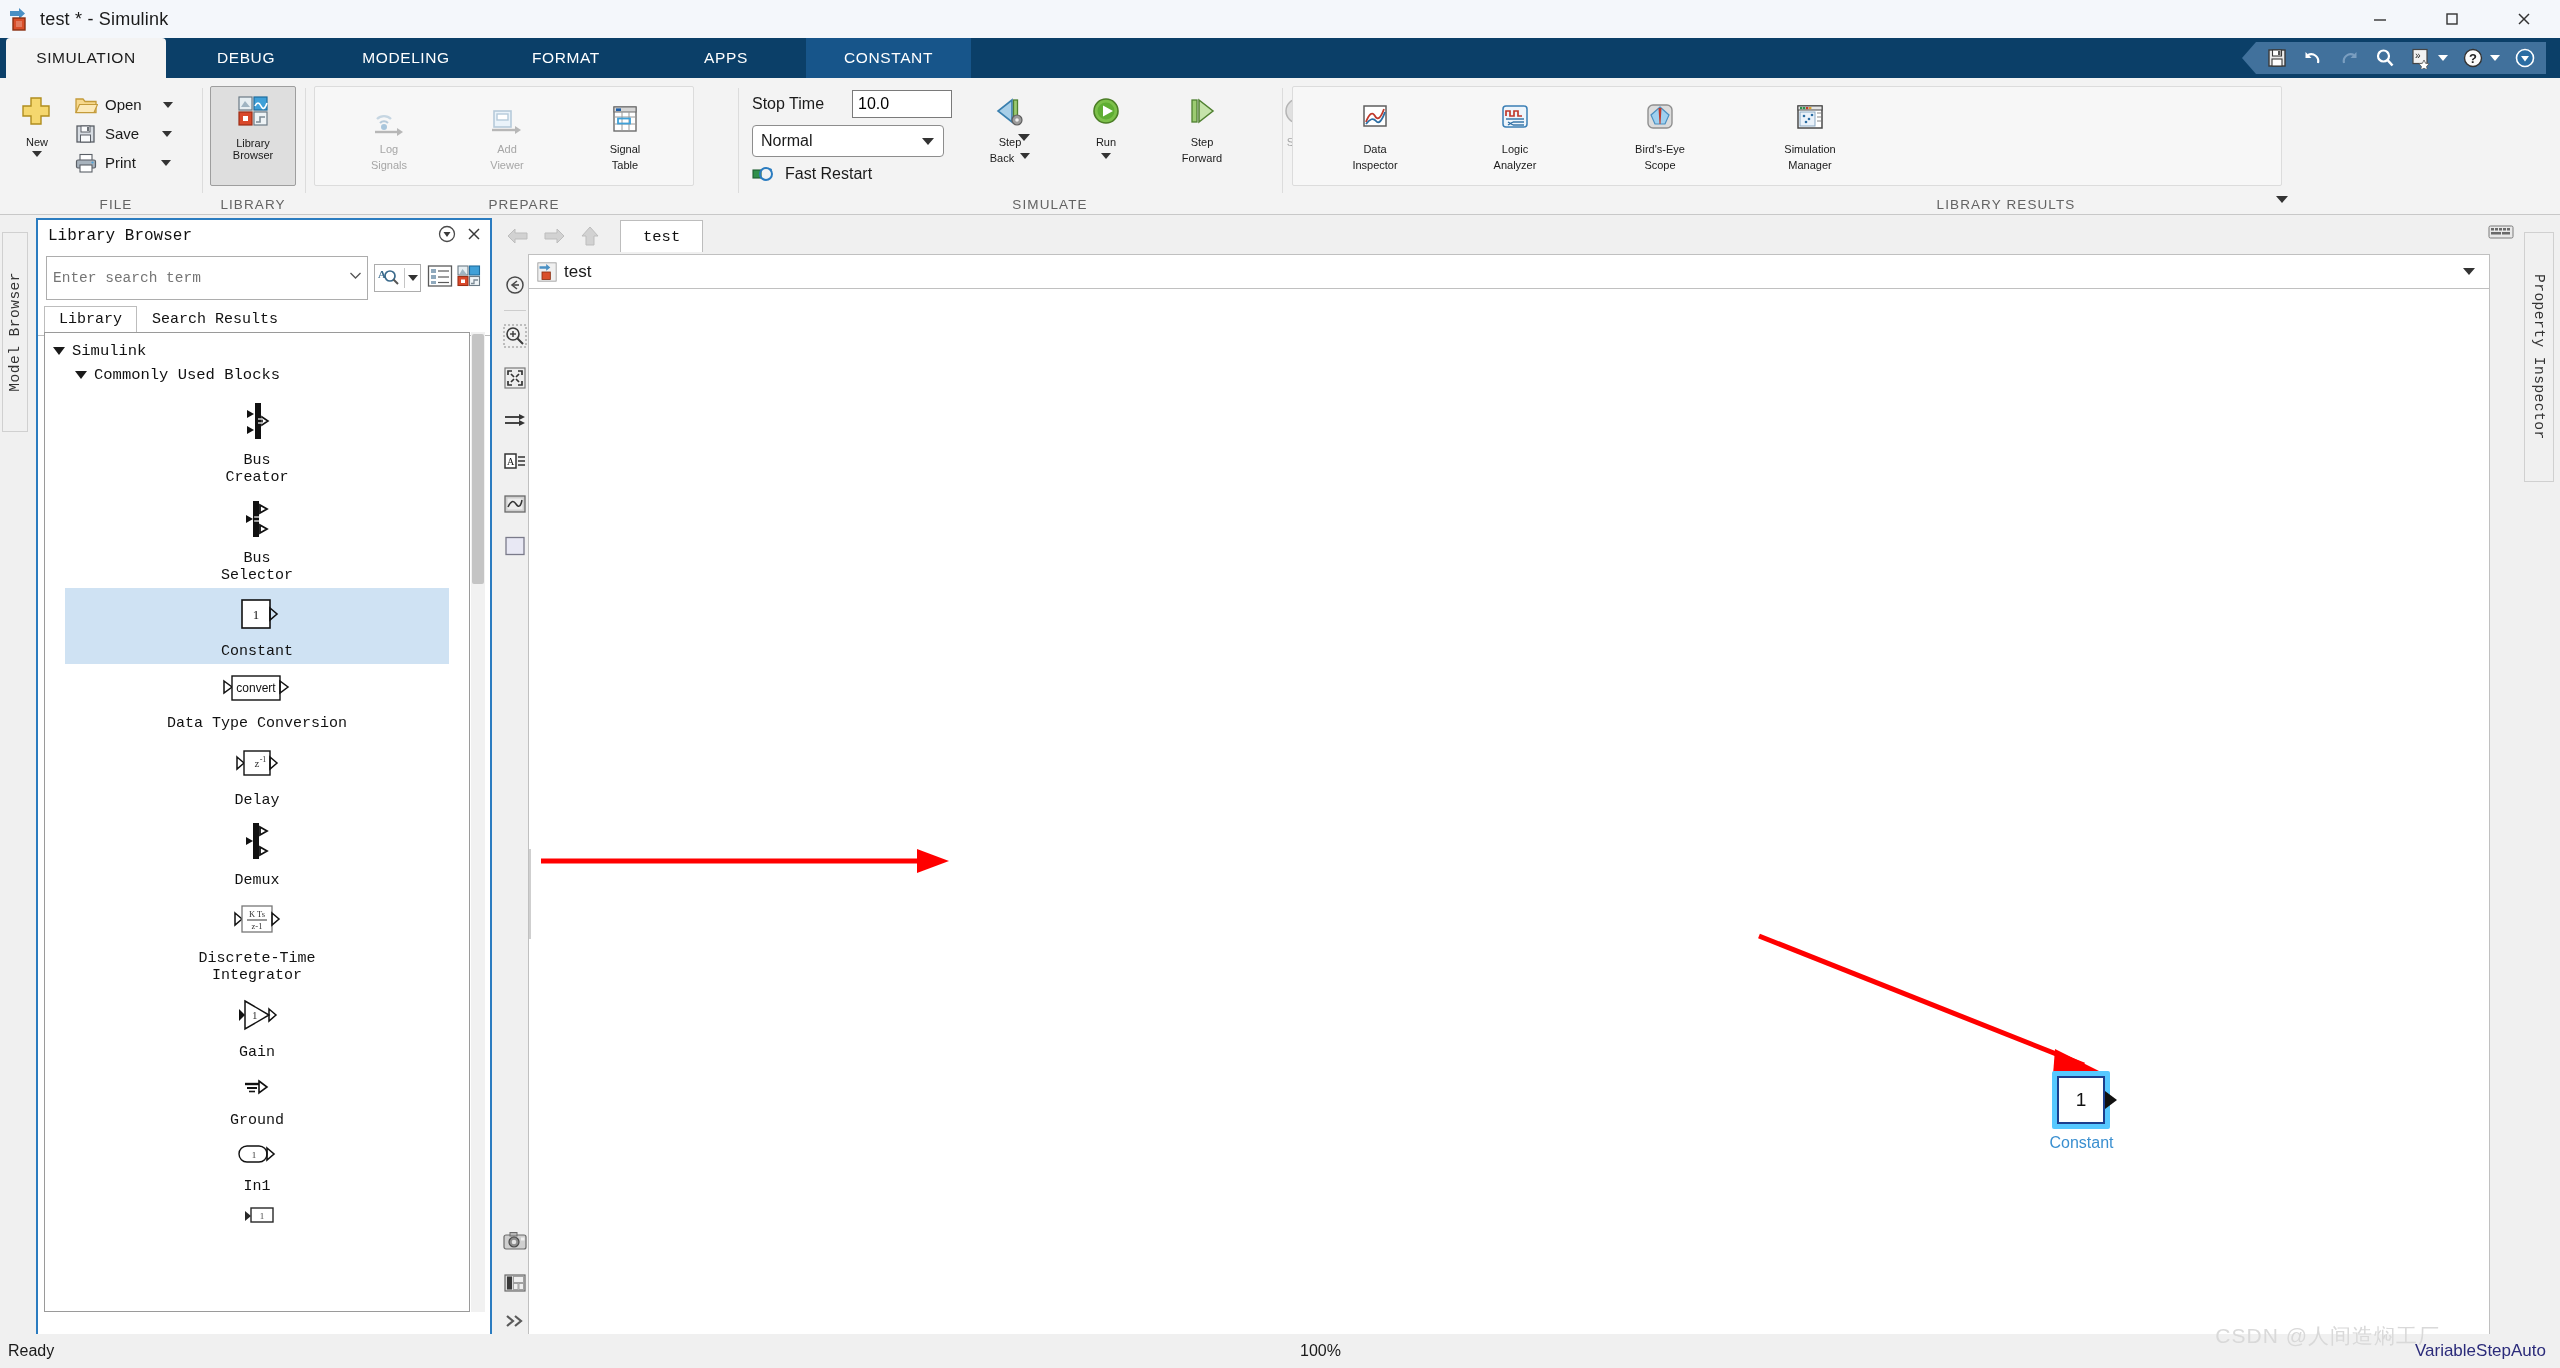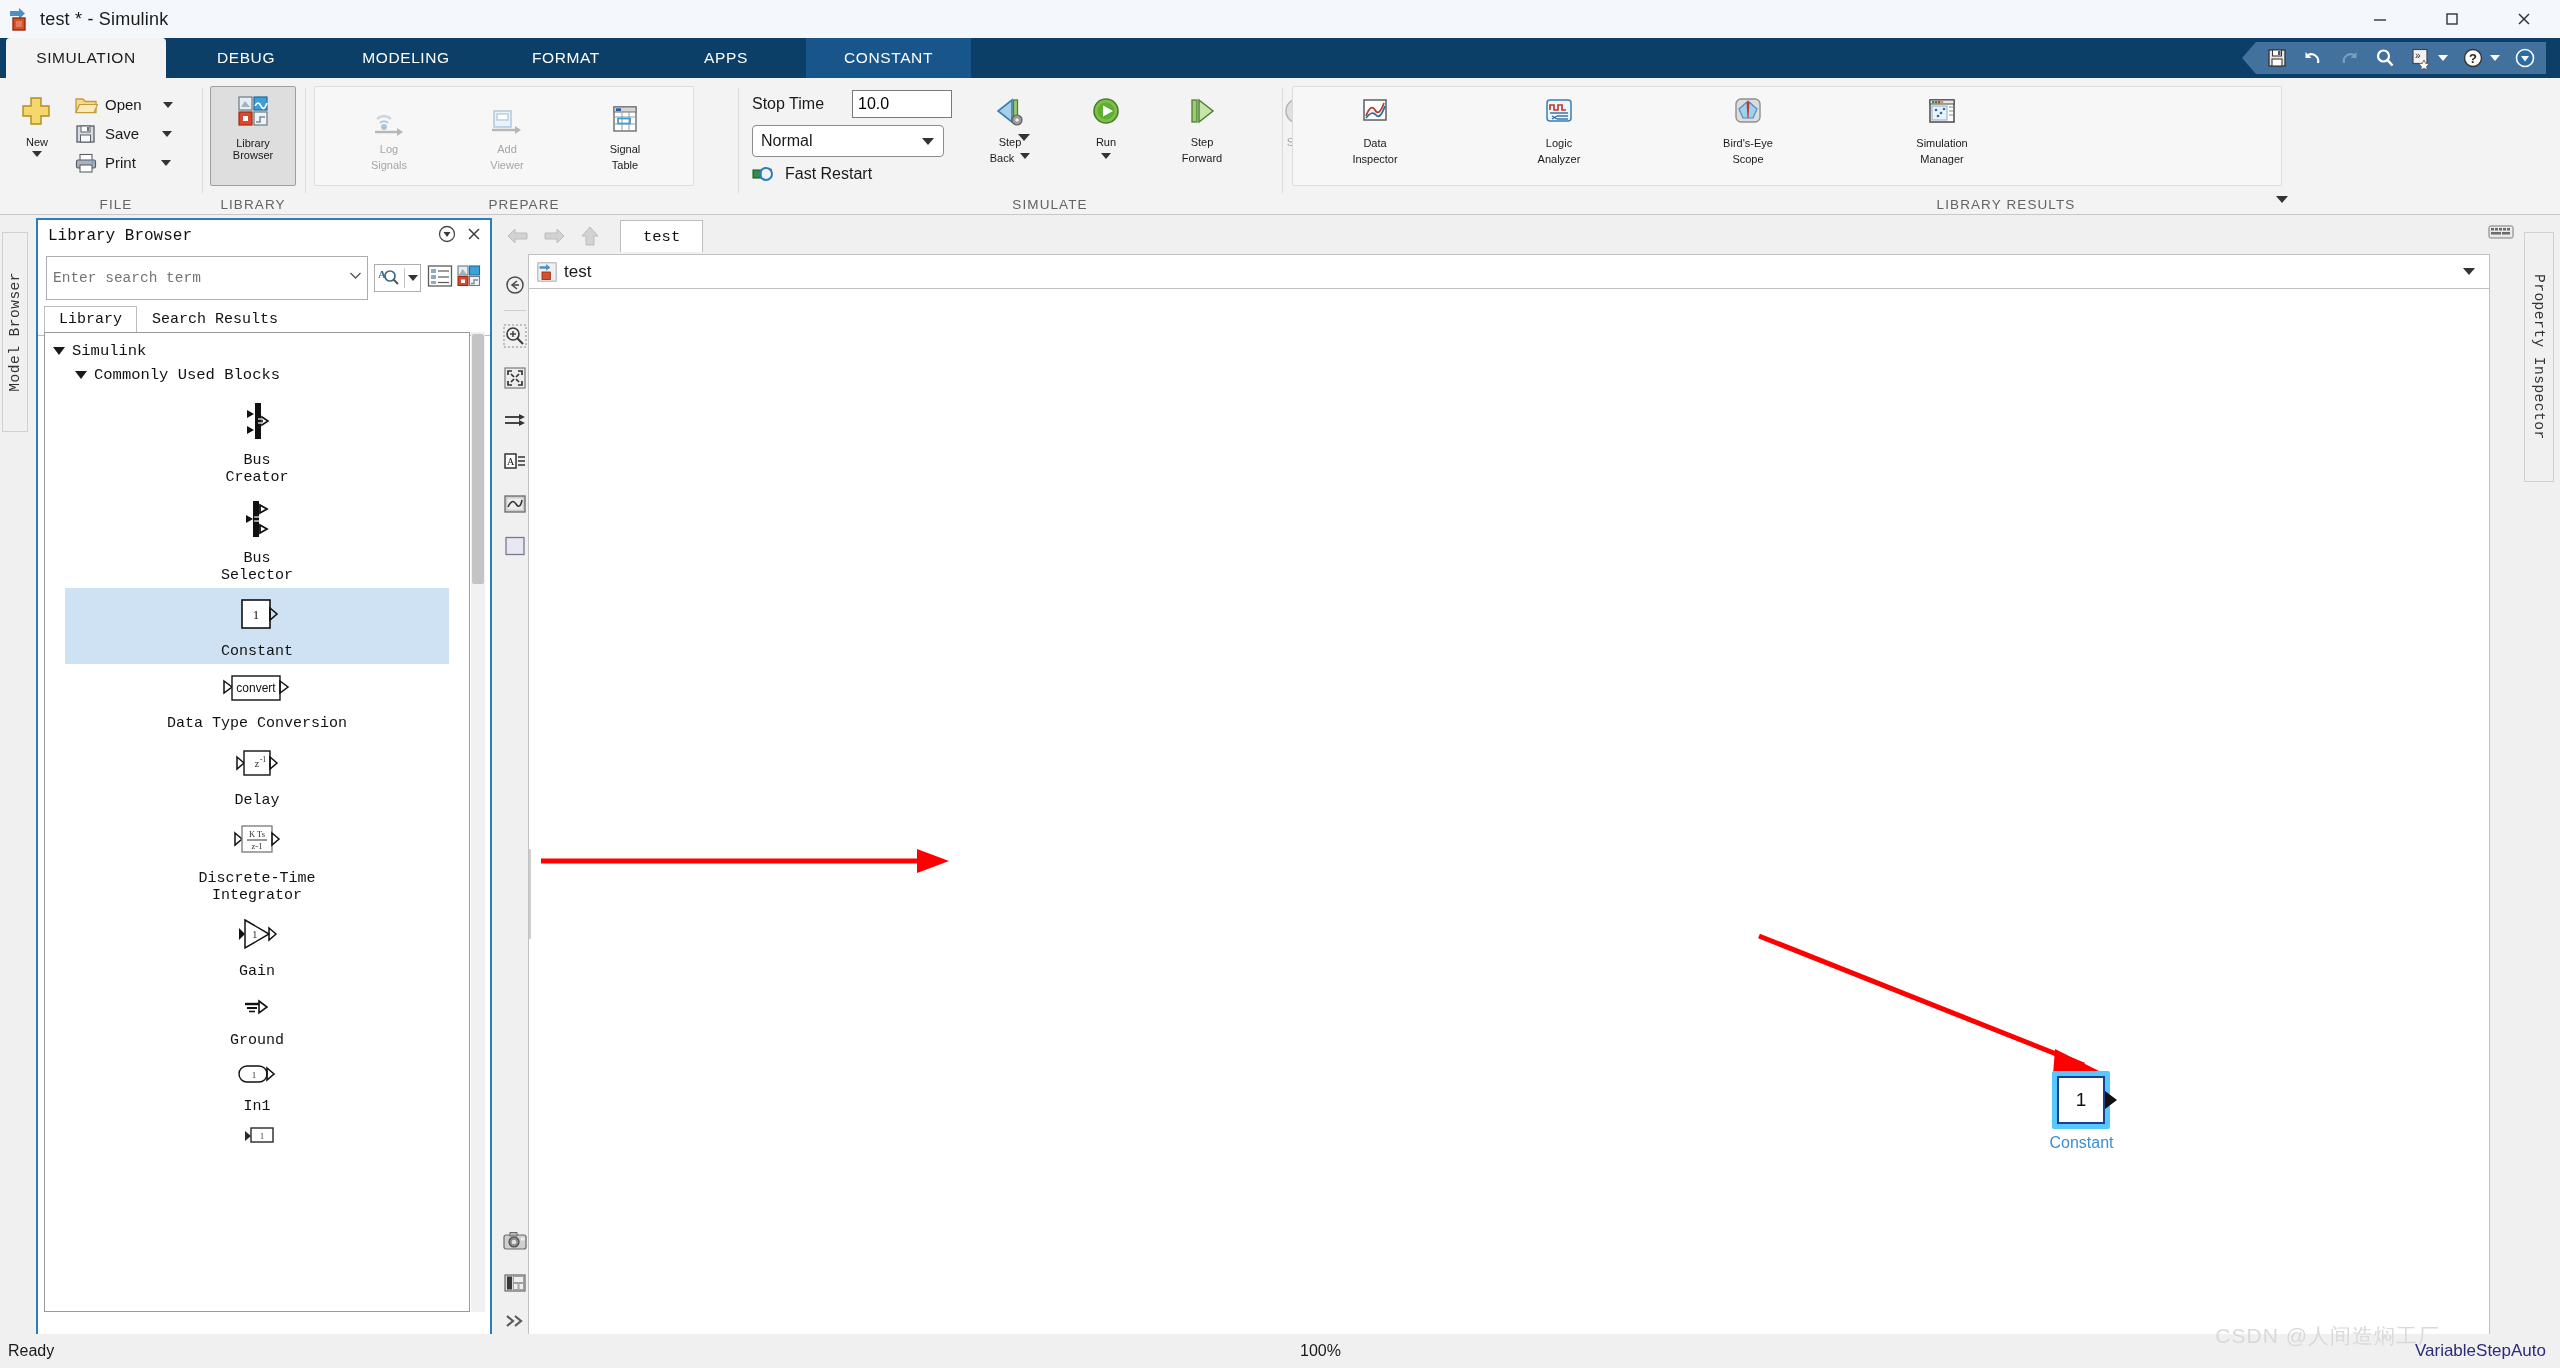--- a/index.html
+++ b/index.html
@@ -472,21 +472,21 @@
             </svg>
           </span>
           <span class="lbl">Stop</span>
         </div>
       </div>
       <div class="rgroup-label" style="left:180px;width:260px">SIMULATE</div>
     </div>
     <div class="rgroup-sep" style="left:1282px"></div>
 
     <div class="rgroup" style="left:1286px; width:1000px;">
-      <div class="boxed" style="position:absolute;left:6px;top:8px;width:990px;height:100px;display:flex;align-items:flex-start;gap:44px;">
+      <div class="boxed" style="position:absolute;left:6px;top:8px;width:990px;height:100px;display:flex;align-items:flex-start;padding-top:6px;">
         <div class="bigbtn" style="margin-left:24px;width:116px">
           <span class="ico">
             <svg width="44" height="40" viewBox="0 0 44 40">
               <rect x="11" y="7" width="22" height="20" fill="#ffffff" stroke="#5f5f5f" stroke-width="1.5"></rect>
               <path d="M13 23 q5-13 9-6 t9-7" fill="none" stroke="#c0392b" stroke-width="1.8"></path>
               <path d="M13 25 q6-8 10-3 t9-9" fill="none" stroke="#2b6da3" stroke-width="1.8"></path>
             </svg>
           </span>
           <span class="lbl">Data</span>
           <span class="lbl">Inspector</span>
@@ -687,20 +687,31 @@
               <path d="M13 14 l7 6 l-7 6 z" fill="none" stroke="#111" stroke-width="1.5"></path>
               <rect x="20" y="8" width="26" height="24" fill="#fff" stroke="#111" stroke-width="1.4"></rect>
               <text x="33" y="24" font-size="11" text-anchor="middle" font-family="Liberation Serif" fill="#333">z</text>
               <text x="39" y="19" font-size="8" text-anchor="middle" font-family="Liberation Serif" fill="#333">-1</text>
               <path d="M46 14 l7 6 l-7 6 z" fill="none" stroke="#111" stroke-width="1.5"></path>
             </svg>
           </span>
           <span class="bname">Delay</span>
         </div>
 
+        <div class="blockitem">
+          <span>
+            <svg width="46" height="44" viewBox="0 0 46 44">
+              <rect x="19" y="4" width="6" height="36" fill="#111"></rect>
+              <path d="M12 18 l7 4 l-7 4 z" fill="#111"></path>
+              <path d="M26 8 l7 4 l-7 4 z" fill="none" stroke="#111" stroke-width="1.8"></path>
+              <path d="M26 28 l7 4 l-7 4 z" fill="none" stroke="#111" stroke-width="1.8"></path>
+            </svg>
+          </span>
+          <span class="bname">Demux</span>
+        </div>
 
         <div class="blockitem">
           <span>
             <svg width="70" height="42" viewBox="0 0 70 42">
               <path d="M13 14 l7 6 l-7 6 z" fill="none" stroke="#111" stroke-width="1.5"></path>
               <rect x="20" y="7" width="30" height="26" fill="#fff" stroke="#777" stroke-width="1.3"></rect>
               <text x="35" y="18" font-size="8.5" text-anchor="middle" font-family="Liberation Serif" fill="#333">K Ts</text>
               <line x1="25" y1="21" x2="45" y2="21" stroke="#333" stroke-width="1"></line>
               <text x="35" y="30" font-size="8.5" text-anchor="middle" font-family="Liberation Serif" fill="#333">z-1</text>
               <path d="M50 14 l7 6 l-7 6 z" fill="none" stroke="#111" stroke-width="1.5"></path>

